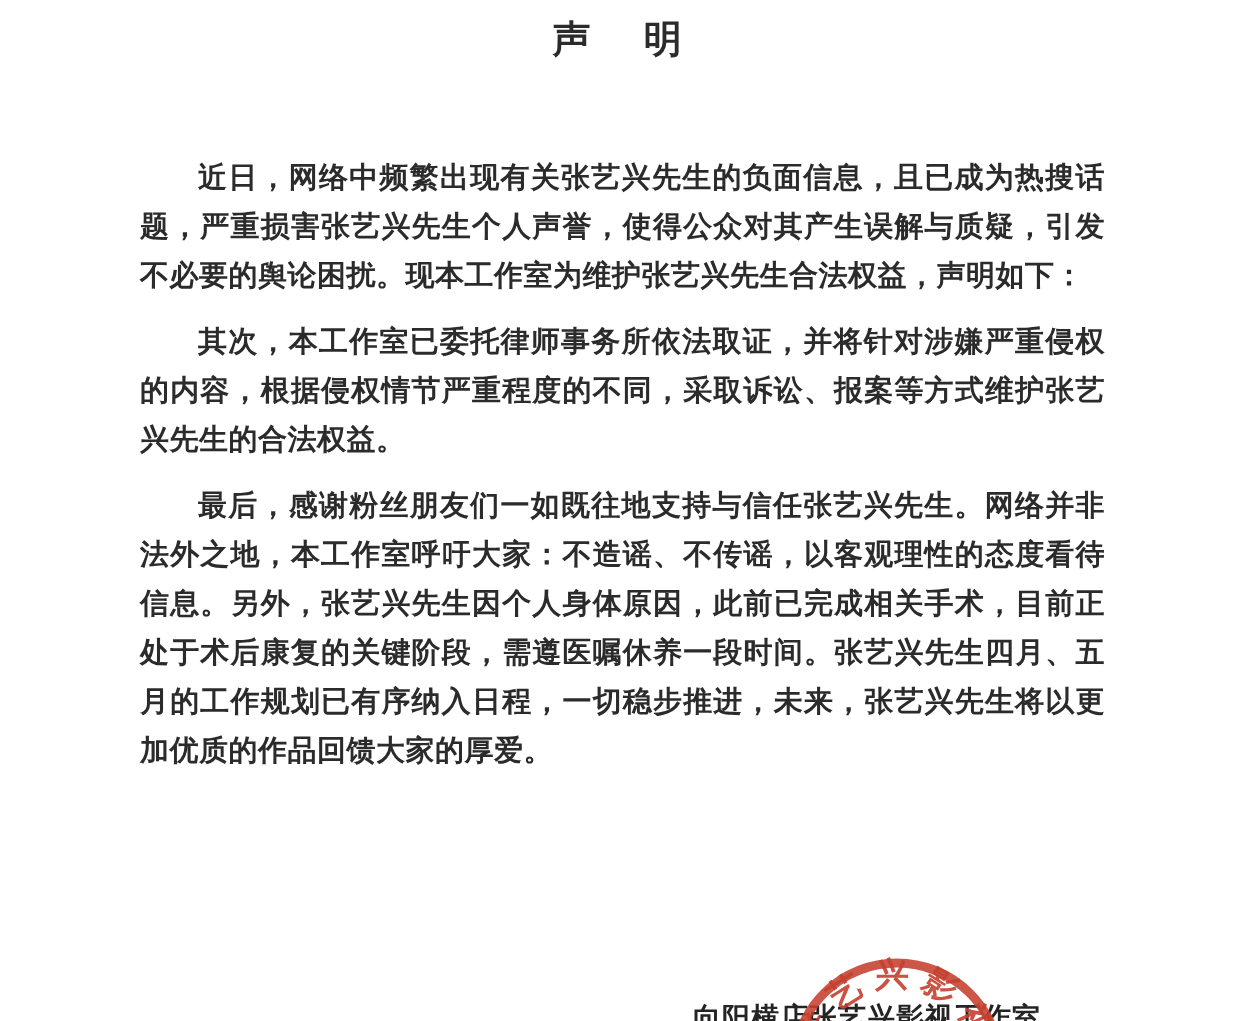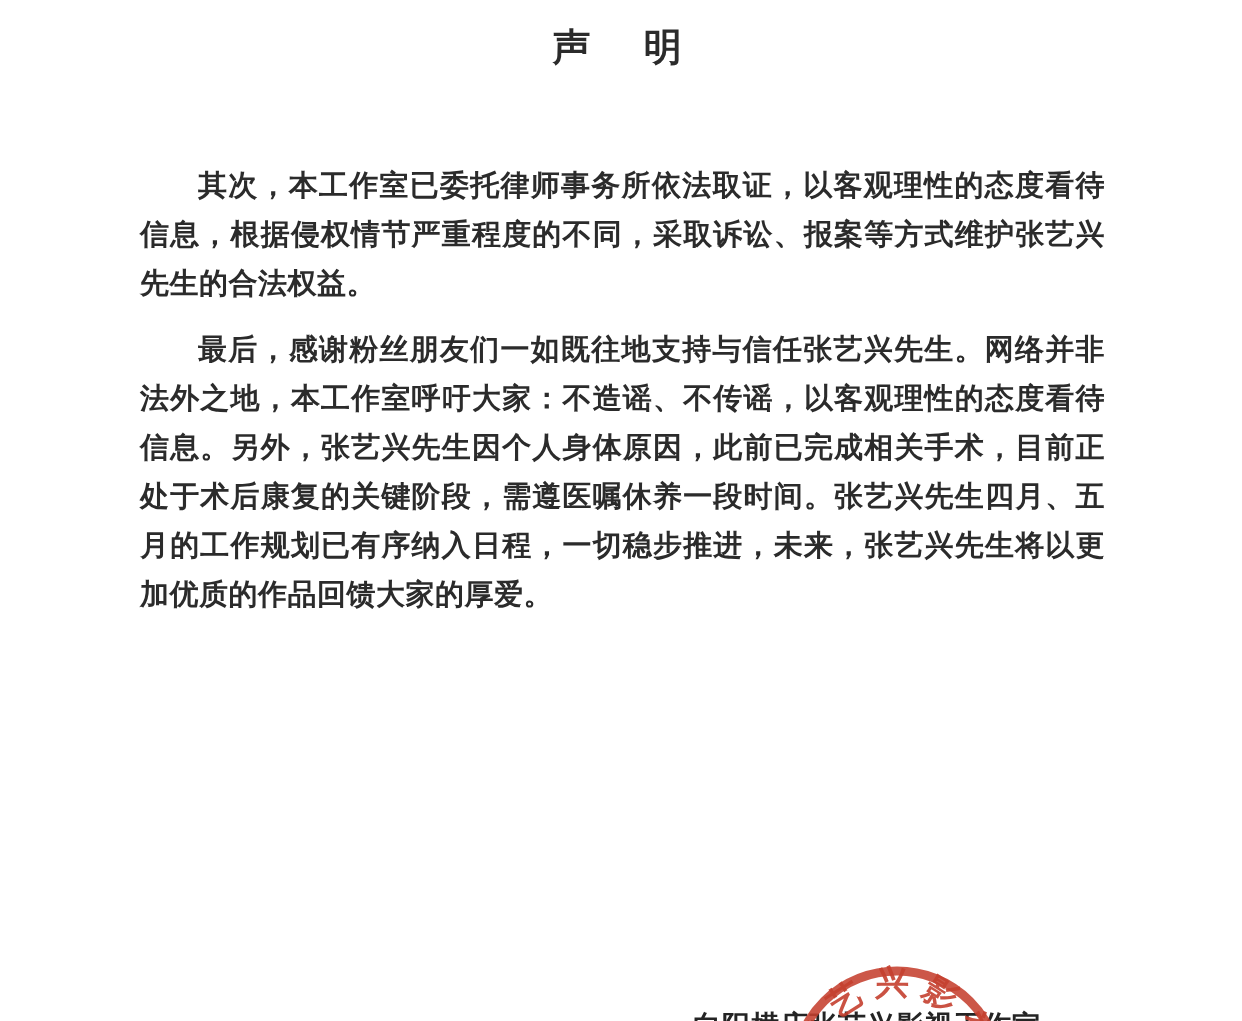--- a/index.html
+++ b/index.html
@@ -14,21 +14,21 @@
     position: relative;
     font-family: "Liberation Sans", "DejaVu Sans", sans-serif;
     color: #262626;
   }
   .page {
     position: relative;
     width: 1242px;
     height: 1021px;
   }
   .doc-title {
-    margin: 12px;
+    margin: 4px;
     padding-top: 10px;
     text-align: center;
     font-size: 38px;
     font-weight: 700;
     letter-spacing: 0.2em;
     color: #2b2b2b;
   }
   .doc-body {
     margin-top: 88px;
     padding: 0 137px 0 140px;
@@ -63,21 +63,22 @@
   }
 </style>
 </head>
 <body>
 
 <div class="page">
 
   <h1 class="doc-title">声　明</h1>
 
   <div class="doc-body">
-    <p>其次，本工作室已委托律师事务所依法取证，以客观理性的态度看待信息，根据侵权情节严重程度的不同，采取诉讼、报案等方式维护张艺兴先生的合法权益。</p>
+    <p>近日，网络中频繁出现有关张艺兴先生的负面信息，且已成为热搜话题，严重损害张艺兴先生个人声誉，使得公众对其产生误解与质疑，引发不必要的舆论困扰。现本工作室为维护张艺兴先生合法权益，声明如下：</p>
+    <p>其次，本工作室已委托律师事务所依法取证，并将针对涉嫌严重侵权的内容，根据侵权情节严重程度的不同，采取诉讼、报案等方式维护张艺兴先生的合法权益。</p>
     <p>最后，感谢粉丝朋友们一如既往地支持与信任张艺兴先生。网络并非法外之地，本工作室呼吁大家：不造谣、不传谣，以客观理性的态度看待信息。另外，张艺兴先生因个人身体原因，此前已完成相关手术，目前正处于术后康复的关键阶段，需遵医嘱休养一段时间。张艺兴先生四月、五月的工作规划已有序纳入日程，一切稳步推进，未来，张艺兴先生将以更加优质的作品回馈大家的厚爱。</p>
   </div>
 
   <div class="signature-line">向阳横店张艺兴影视工作室</div>
 
   <svg class="seal" viewBox="0 0 234 71">
     <defs>
       <path id="seal-arc" d="M 40,98 A 78,78 0 0 1 194,98" fill="none"></path>
     </defs>
     <circle cx="117" cy="112" r="103" fill="none" stroke-width="9" opacity="0.88" stroke="#c5402f"></circle>

